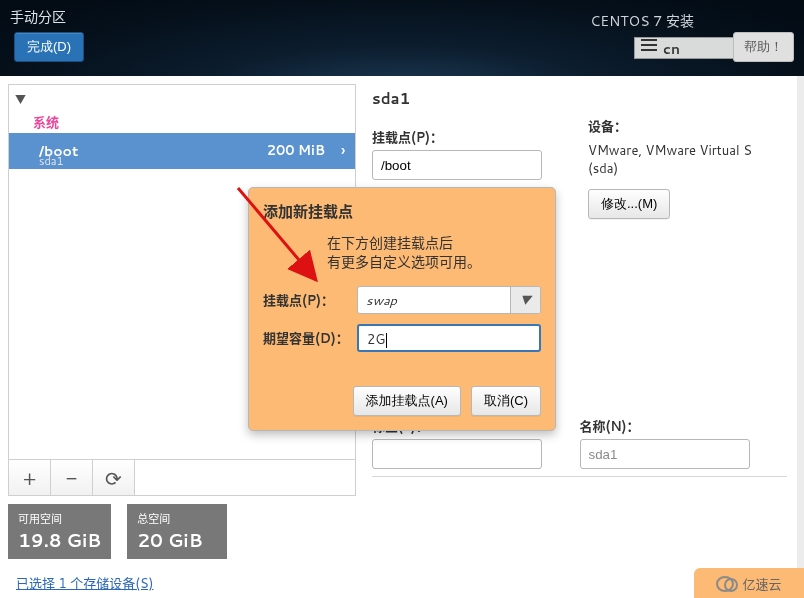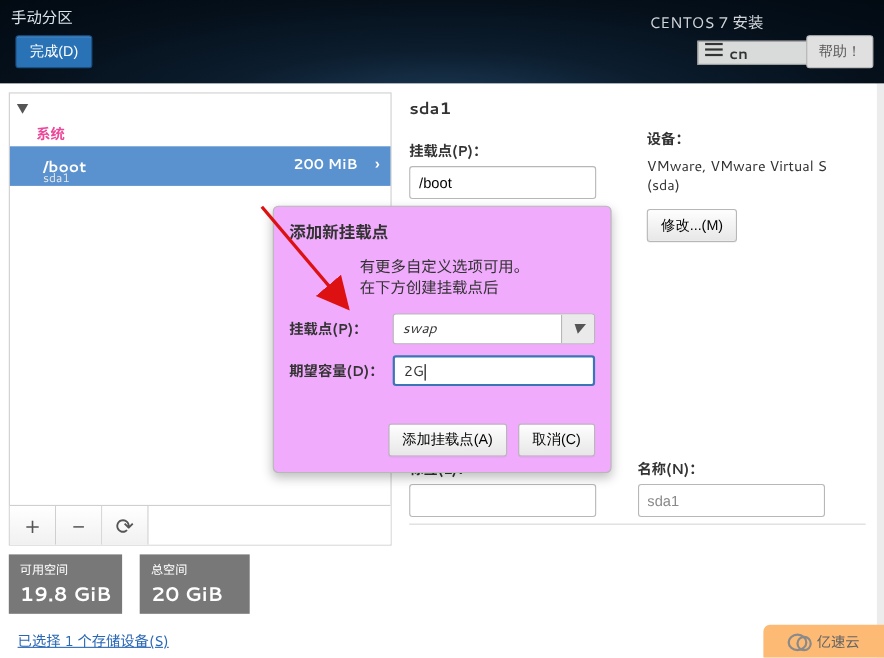--- a/index.html
+++ b/index.html
@@ -117,21 +117,21 @@
     box-shadow: 0 1px 0 rgba(0,0,0,0.05);
   }
   .rp-group2 { margin-top: 60px; }
   .rp-labelrow { position: absolute; top: 340px; left: 16px; right: 10px; display: flex; }
   .rp-labelrow > div { flex: 1; }
   .hr { border: none; border-top: 1px solid #d6d6d6; position: absolute; left: 16px; right: 10px; top: 400px; }
 
   
   .modal {
     position: absolute; left: 248px; top: 187px;
-    width: 308px; background: #f0abfc;
+    width: 308px; background: #fdba74;
     border: 1px solid #b7b7b7; border-radius: 5px;
     box-shadow: 0 4px 10px rgba(0,0,0,0.25);
     padding: 12px 14px 14px 14px;
     z-index: 50;
   }
   .modal h2 { font-size: 15px; font-weight: bold; margin-bottom: 12px; }
   .modal .desc { margin-left: 64px; margin-bottom: 14px; font-size: 14px; line-height: 1.35; }
   .modal .frow { display: flex; align-items: center; margin-bottom: 10px; }
   .modal .flabel { width: 94px; font-weight: bold; font-size: 13px; }
   .modal .fcombo {
@@ -278,22 +278,22 @@
       </div>
     </div>
 
     <hr class="hr">
   </div>
 </div>
 
 <div class="modal">
   <h2>添加新挂载点</h2>
   <div class="desc">
+    <div>在下方创建挂载点后</div>
     <div>有更多自定义选项可用。</div>
-    <div>在下方创建挂载点后</div>
   </div>
   <div class="frow">
     <div class="flabel">挂载点(P)：</div>
     <div class="fcombo">
       <div class="txt">swap</div>
       <div class="dd">▼</div>
     </div>
   </div>
   <div class="frow">
     <div class="flabel">期望容量(D)：</div>

